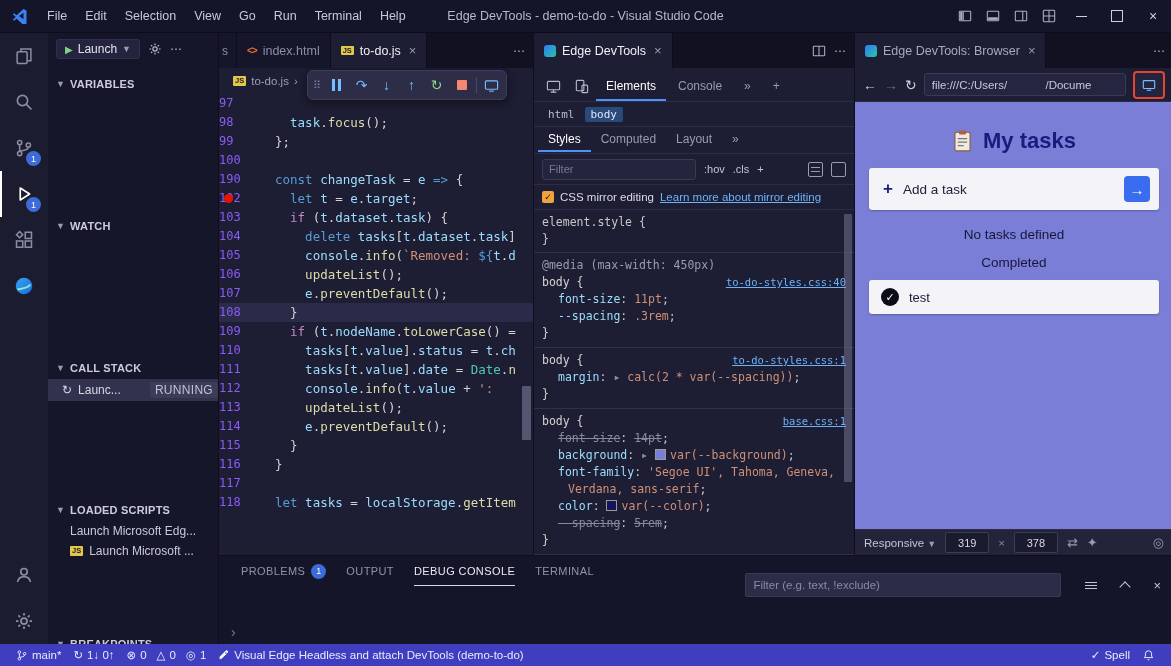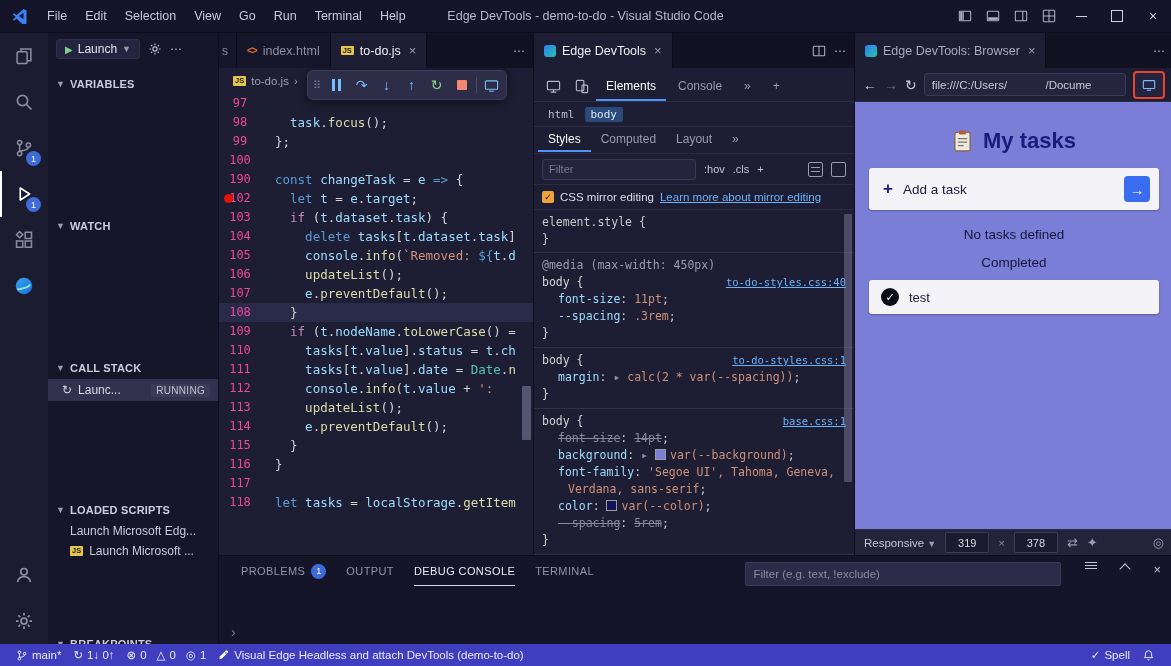--- a/index.html
+++ b/index.html
@@ -32,21 +32,21 @@
   .sidebar{flex:0 0 170px;background:#16162a;position:relative;overflow:hidden;border-right:1px solid #0e0e1e}
   .sb-toolbar{display:flex;align-items:center;padding:6px 8px;gap:8px}
   .launch-btn{display:flex;align-items:center;gap:5px;background:#24243e;border:1px solid #30304e;border-radius:3px;padding:2px 8px;color:#e2e2ee}
   .play{color:#7fd18a;font-size:10px}
   .chev{color:#9a9ab4;font-size:9px}
   .sb-ic{color:#b9b9cc}
   .sb-head{position:absolute;left:0;right:0;height:22px;display:flex;align-items:center;gap:5px;padding-left:8px;
            font-size:11px;font-weight:bold;color:#ccccdd;letter-spacing:.2px}
   .sb-head .carat{font-size:9px;color:#9a9ab4;font-weight:normal}
   .cs-item{position:absolute;left:0;right:0;height:22px;background:#32324e;display:flex;align-items:center;gap:6px;padding-left:14px;color:#d8d8e6}
-  .cs-badge{margin-left:auto;margin-right:8px;background:#3c3c58;color:#c0c0d2;font-size:10px;padding:1px 5px;border-radius:2px;letter-spacing:.3px}
+  .cs-badge{margin-left:auto;margin-right:0;background:#3c3c58;color:#c0c0d2;font-size:12px;padding:1px 5px;border-radius:2px;letter-spacing:.3px}
   .ls-item{position:absolute;left:0;right:0;height:20px;display:flex;align-items:center;gap:6px;padding-left:22px;color:#c9c9da;white-space:nowrap;overflow:hidden}
   .jsbadge{background:#e3c74c;color:#1c1c1c;font-size:7.5px;font-weight:bold;padding:1px 2px;border-radius:1px;line-height:1}
 
   
   .workarea{flex:1;display:flex;flex-direction:column;min-width:0}
   .editors{flex:0 0 476px;display:flex;min-width:0}
   .egroup{display:flex;flex-direction:column;min-width:0;background:#1d1d33;border-right:1px solid #0e0e1e}
   .egroup.code{flex:0 0 314px}
   .egroup.devtools{flex:0 0 320px}
   .egroup.browser{flex:0 0 318px;border-right:none}
@@ -59,21 +59,21 @@
   .devic{width:12px;height:12px;border-radius:3px;background:linear-gradient(135deg,#2f7cf6,#27c3a8)}
   .tabbar-actions{margin-left:auto;display:flex;align-items:center;gap:8px;padding:0 8px;color:#b0b0c4}
 
   
   .ebody{flex:1;position:relative;overflow:hidden}
   .crumbrow{height:26px;display:flex;align-items:center;gap:5px;padding-left:14px;color:#9d9db6;font-size:11.5px}
   .codewrap{position:absolute;top:26px;left:0;right:0;bottom:0;overflow:hidden;
             font-family:"DejaVu Sans Mono",monospace;font-size:12.5px;line-height:19px}
   .crow{display:flex;height:19px;white-space:pre}
   .crow.cur{background:rgba(130,140,220,.13)}
-  .ln{flex:0 0 42px;text-align:center;padding-right:14px;color:#ec4899;position:relative;font-size:12px}
+  .ln{flex:0 0 42px;text-align:left;padding-right:14px;color:#8b5cf6;position:relative;font-size:12px}
   .ln b{font-weight:normal}
   .bp{position:absolute;left:5px;top:5px;width:9px;height:9px;border-radius:50%;background:#e51400}
   .ctext{white-space:pre}
   .tk-k{color:#569cd6}.tk-c{color:#c586c0}.tk-v{color:#9cdcfe}.tk-f{color:#dcdcaa}
   .tk-s{color:#ce9178}.tk-t{color:#4ec9b0}.tk-p{color:#d4d4d4}
   .vscroll{position:absolute;right:2px;top:318px;width:9px;height:54px;background:rgba(170,175,215,.38);border-radius:1px}
 
   
   .dbg-toolbar{position:absolute;top:2px;left:88px;height:28px;background:#2d2d48;border:1px solid #3d3d5e;border-radius:6px;
                box-shadow:0 2px 8px rgba(0,0,0,.5);display:flex;align-items:center;padding:0 2px;z-index:5}
@@ -144,21 +144,21 @@
   .devicebar{flex:0 0 25px;background:#23233a;border-top:1px solid #2c2c46;display:flex;align-items:center;gap:9px;padding:0 9px;font-size:11.5px;color:#c5c5d8}
   .dim-input{width:38px;height:17px;background:#1b1b30;border:1px solid #3c3c5a;border-radius:2px;color:#d8d8e6;font-size:11px;text-align:center;outline:none}
   .devic-ic{color:#9a9ab5;font-size:13px}
 
   
   .panel{flex:1;background:#15152a;border-top:1px solid #0e0e1e;display:flex;flex-direction:column;min-height:0}
   .paneltabs{flex:0 0 30px;display:flex;align-items:center;gap:20px;padding-left:22px;position:relative}
   .ptab{font-size:11px;letter-spacing:.4px;color:#9191ab;display:flex;align-items:center;gap:6px;height:30px}
   .ptab.active{color:#eaeaf4;box-shadow:inset 0 -1px 0 #d8d8e8}
   .pbadge{background:#3d6bd8;color:#fff;border-radius:50%;width:15px;height:15px;font-size:9px;display:flex;align-items:center;justify-content:center}
-  .panel-actions{position:absolute;right:10px;top:6px;display:flex;align-items:flex-start;gap:24px}
+  .panel-actions{position:absolute;right:10px;top:17px;display:flex;align-items:center;gap:24px}
   .pfilter{width:300px;height:22px;background:#2c2c48;border:1px solid #3a3a58;border-radius:2px;color:#c8c8d8;font-size:11.5px;padding:0 7px;outline:none;font-family:"Liberation Sans",sans-serif}
   .pfilter::placeholder{color:#8a8aa2}
   .pact{color:#c5c5d8;font-size:13px}
   .threebars{display:flex;flex-direction:column;gap:2px}
   .threebars i{width:12px;height:1px;background:#c5c5d8}
   .chevup{width:7px;height:7px;border-left:1px solid #c5c5d8;border-top:1px solid #c5c5d8;transform:rotate(45deg);margin-top:3px}
   .consolebody{flex:1;position:relative}
   .prompt{position:absolute;left:12px;bottom:4px;color:#7a7a9a;font-size:14px}
 
   

